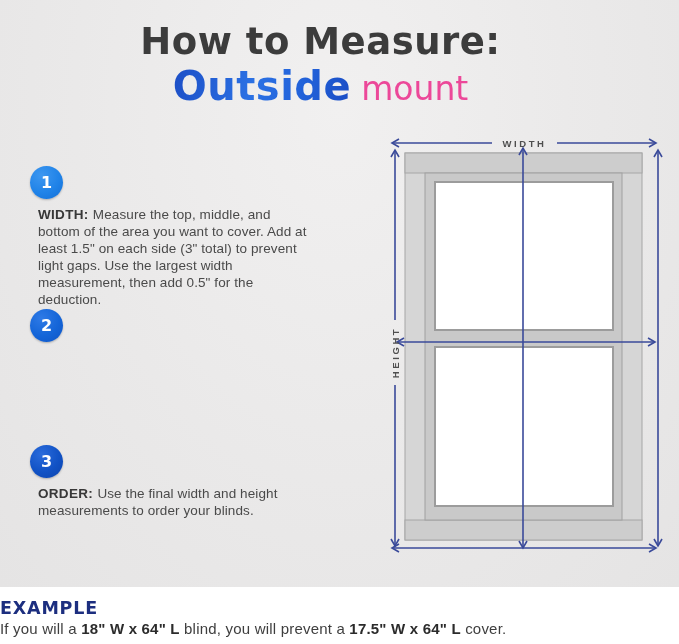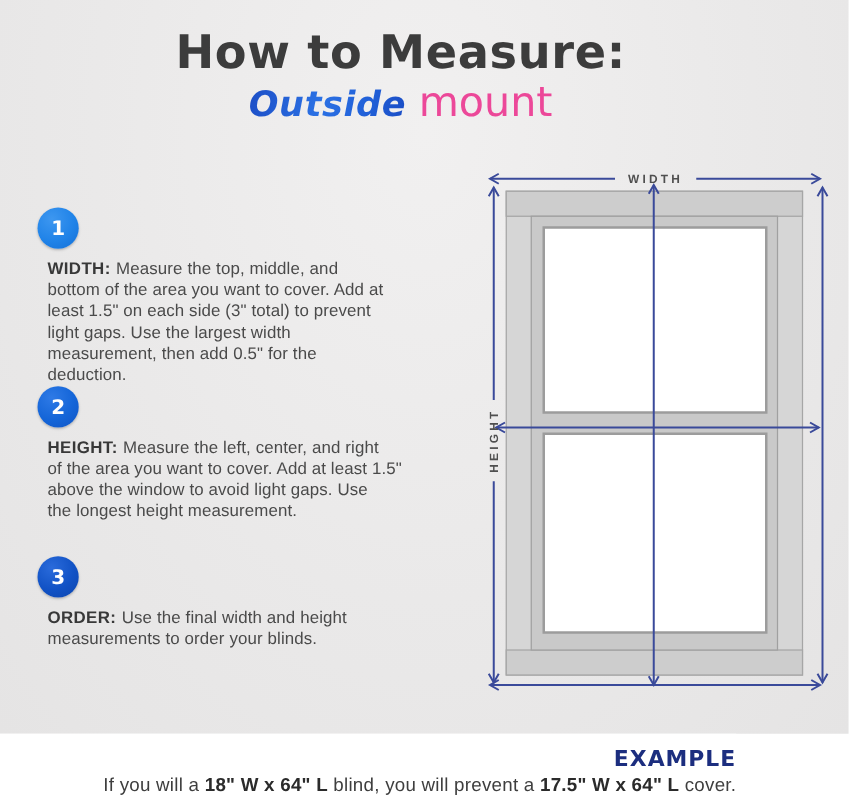--- a/index.html
+++ b/index.html
@@ -16,25 +16,24 @@
   
   .title{
     position:absolute;left:0;top:22px;width:641px;text-align:center;
     font-family:"DejaVu Sans","Liberation Sans",sans-serif;
   }
   .title-line1{
     font-size:37px;font-weight:600;color:#3c3c3c;letter-spacing:0.5px;line-height:1.1;
   }
   .title-line2{margin-top:0px;line-height:1.15;}
   .title-highlight{
-    font-size:28px;font-weight:700;
+    font-size:40px;font-weight:700;
     background:linear-gradient(100deg,#1c4ec6 0%,#2b71e4 45%,#2160d8 75%,#1a4cc4 100%);
     -webkit-background-clip:text;background-clip:text;color:transparent;
     letter-spacing:0.5px;
-    font-style:italic;
   }
   .title-suffix{font-size:33px;font-weight:500;color:#ec4899;margin-left:10px;}
   
   .step{position:absolute;left:30px;width:348px;}
   .step1{top:166px;}
   .step2{top:309px;}
   .step3{top:445px;}
   .step-circle{
     width:33px;height:33px;border-radius:50%;
     display:flex;align-items:center;justify-content:center;
@@ -53,21 +52,21 @@
   .step-label{font-weight:700;color:#383838;margin-right:0.32em;letter-spacing:0.3px;margin-top:27px;}
   
   .diagram{position:absolute;left:377px;top:128px;}
   .dim-label{
     font-family:"Liberation Sans",sans-serif;
     font-size:9.5px;font-weight:600;fill:#4f4f4f;letter-spacing:2.6px;
   }
   
   .example{
     position:absolute;left:0;top:587px;width:589px;height:57px;
-    background:#ffffff;text-align:right;
+    background:#ffffff;text-align:left;
   }
   .example-heading{
     margin-top:11px;font-size:17.5px;font-weight:700;color:#1c2e7f;
     font-family:"DejaVu Sans","Liberation Sans",sans-serif;letter-spacing:0.8px;
   }
   .example-line{
     margin-top:2px;font-size:15px;color:#3e3e3e;letter-spacing:0.2px;
   }
   .example-line .seg-bold{font-weight:700;color:#2b2b2b;}
 </style>
@@ -90,24 +89,20 @@
 least 1.5" on each side (3" total) to prevent
 light gaps. Use the largest width
 measurement, then add 0.5" for the
 deduction.</span></p>
 </div>
 
 <div class="step step2">
   <div class="step-circle c2">
       <span>2</span>
     </div>
-  <p class="step-text"><span class="step-label">HEIGHT:</span><span>Measure the left, center, and right
-of the area you want to cover. Add at least 1.5"
-above the window to avoid light gaps. Use
-the longest height measurement.</span></p>
 </div>
 
 <div class="step step3">
   <div class="step-circle c3">
       <span>3</span>
     </div>
   <p class="step-text"><span class="step-label">ORDER:</span><span>Use the final width and height
 measurements to order your blinds.</span></p>
 </div>
 

